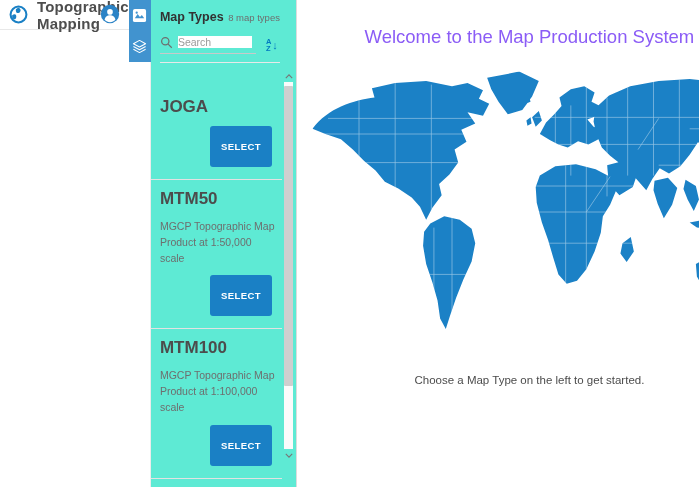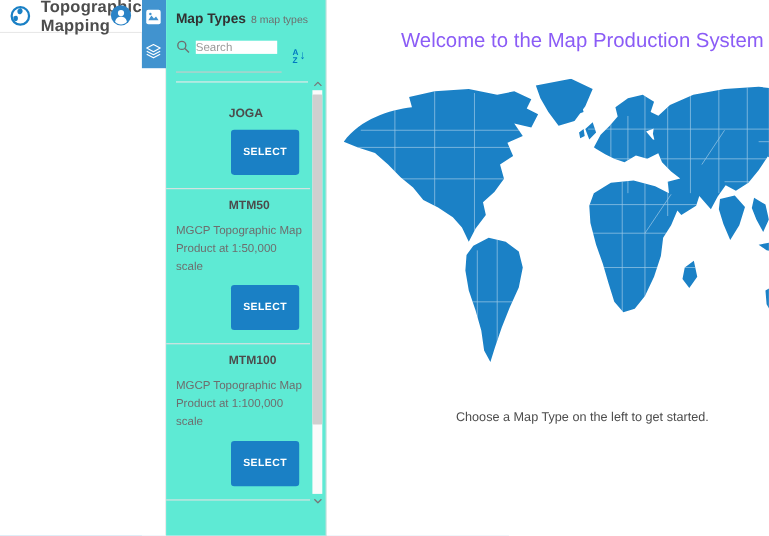--- a/index.html
+++ b/index.html
@@ -27,32 +27,32 @@
   .action-group{ background:#4193cf; width:22px; }
   .action-btn{ width:22px; height:31px; display:flex; align-items:center; justify-content:center; cursor:pointer; }
 
   
   .panel{ width:146px; flex:0 0 146px; border-right:1px solid #dcdcdc; position:relative; background:#5eead4; }
   .panel-head{ padding:10px 16px 0 9px; }
   .panel-title-row{ display:flex; align-items:baseline; justify-content:space-between; }
   .panel-title{ font-size:12.5px; font-weight:700; color:#323232; }
   .panel-count{ font-size:9.5px; color:#6e6e6e; }
   .search-row{ display:flex; align-items:center; margin-top:12px; padding-bottom:8px; border-bottom:1px solid #e9e9e9; }
-  .search-box{ display:flex; align-items:center; border-bottom:1px solid #c9c9c9; width:96px; padding-bottom:16px; }
+  .search-box{ display:flex; align-items:flex-start; border-bottom:1px solid #c9c9c9; width:96px; padding-bottom:4px; }
   .search-box input{ border:0; outline:none; width:74px; font-size:10.5px; color:#555;
     font-family:"Liberation Sans", sans-serif; }
   .search-box input::placeholder{ color:#9b9b9b; }
   .sort-btn{ margin-left:10px; color:var(--accent); cursor:pointer; display:flex; align-items:center; line-height:1; }
   .sort-letters{ display:flex; flex-direction:column; font-size:7.5px; font-weight:700; }
   .sort-arrow{ font-size:11px; margin-left:1px; }
 
   .type-list{ position:absolute; top:88px; bottom:0; left:0; right:14px; overflow:hidden; }
   .item{ padding:9px 8px 12px 9px; }
   .item + .item{ border-top:1px solid #e2e2e2; }
-  .item-name{ font-size:11px; font-weight:700; color:#4c4c4c;margin-left:48px; }
+  .item-name{ font-size:17px; font-weight:700; color:#4c4c4c; }
   .item-desc{ font-size:10.5px; color:#6e6e6e; line-height:1.5; margin-top:10px; width:118px; }
   .item-actions{ display:flex; justify-content:flex-end; margin-top:9px; padding-right:2px; }
   .select-btn{ background:var(--btn); color:#fff; border:0; border-radius:3px; font-size:9.5px; font-weight:700;
     letter-spacing:.4px; padding:15px 11px; cursor:pointer; font-family:"Liberation Sans", sans-serif; }
 
   
   .scrollbar{ position:absolute; top:70px; bottom:26px; right:1px; width:12px; display:flex;
     flex-direction:column; align-items:center; }
   .scroll-arrow{ height:12px; display:flex; align-items:center; justify-content:center; cursor:pointer; color:#777; }
   .scroll-track{ flex:1; width:9px; position:relative; background:#fbfbfb; }

